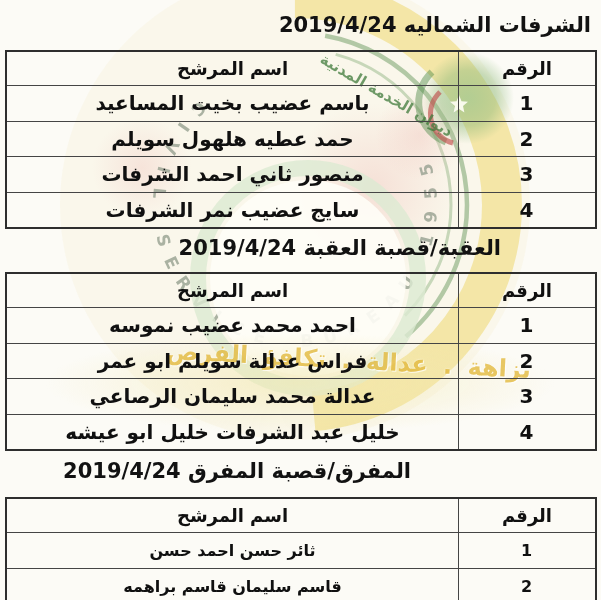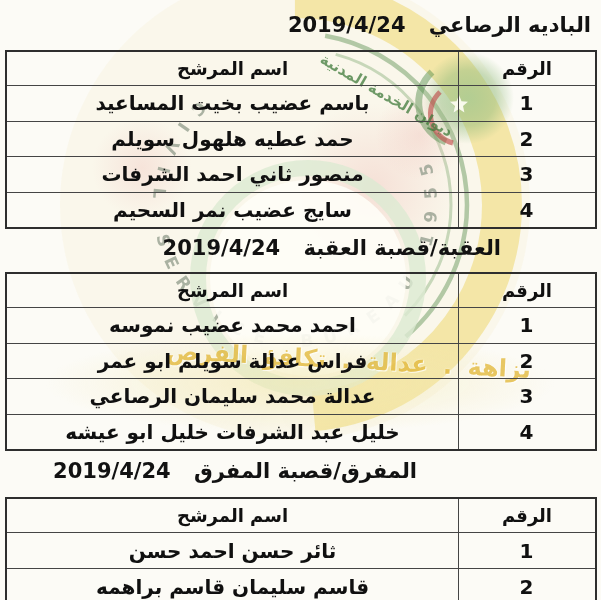--- a/index.html
+++ b/index.html
@@ -23,42 +23,42 @@
     transform:rotate(3deg);transform-origin:right center;
     font-size:24px;font-weight:bold;letter-spacing:.5px;word-spacing:7px;
     color:#e2b93e;opacity:.8;
     text-shadow:0 0 2px #fff,1px 1px 0 rgba(255,255,255,.85);
   }
   
   .title{
     position:absolute;z-index:1;direction:rtl;white-space:nowrap;
     font-size:21px;font-weight:bold;color:#121212;
   }
-  .title .date{direction:ltr;unicode-bidi:embed;display:inline-block;margin-right:16px;font-size:21px;}
+  .title .date{direction:ltr;unicode-bidi:embed;display:inline-block;font-size:21px;}
   .title-1{top:13px;right:10px;}
   .title-2{top:236px;right:100px;}
-  .title-3{top:459px;right:184px;}
+  .title-3{top:459px;right:190px;}
 
   table.cand{
     position:absolute;left:5px;width:592px;z-index:1;
     border-collapse:collapse;direction:rtl;table-layout:fixed;
     border:2px solid #2e2e2e;
   }
   .tbl-1{top:50px;}
   .tbl-2{top:272px;}
   .tbl-3{top:497px;}
   table.cand td{
     border:1px solid #454545;
     text-align:center;vertical-align:middle;
     font-weight:bold;color:#101010;overflow:hidden;padding:0;
   }
   td.no-col{width:136px;}
   tr.hdr td{height:33px;font-size:18px;}
   tr.r td{height:34.5px;font-size:20px;}
-  tr.r3 td{height:35px;font-size:20px;}
+  tr.r3 td{height:35px;font-size:16px;}
   td.num{font-size:23px;letter-spacing:1px;}
 </style>
 </head>
 <body>
 
 <div class="page">
 
   <svg class="wm-svg" width="601" height="600" viewBox="0 0 601 600">
     <defs>
       <radialGradient id="pg">
@@ -121,21 +121,21 @@
     <polygon points="459,95 461.5,101.2 468,101.8 463,106 464.4,112.4 459,108.9 453.6,112.4 455,106 450,101.8 456.5,101.2" fill="#fcfcf2" opacity=".95"></polygon>
 
     <ellipse cx="300" cy="383" rx="255" ry="50" fill="url(#yw)" opacity=".7"></ellipse>
   </svg>
 
   <div class="band-arabic">ديوان الخدمة المدنية</div>
 
   <div class="motto">نزاهة . عدالة . تكافؤ الفرص</div>
 
   <div class="title title-1">
-    <span>الباديه الرصاعي</span>
+    <span>الشرفات الشماليه</span>
     <span class="date">2019/4/24</span>
   </div>
 
   <table class="cand tbl-1">
     <tbody>
         <tr class="hdr">
       <td class="no-col">الرقم</td>
       <td>اسم المرشح</td>
     </tr>
     <tr class="r">
@@ -145,21 +145,21 @@
     <tr class="r">
       <td class="no-col num">2</td>
       <td>حمد عطيه هلهول سويلم</td>
     </tr>
     <tr class="r">
       <td class="no-col num">3</td>
       <td>منصور ثاني احمد الشرفات</td>
     </tr>
     <tr class="r">
       <td class="no-col num">4</td>
-      <td>سايج عضيب نمر السحيم</td>
+      <td>سايج عضيب نمر الشرفات</td>
     </tr>
   </tbody>
     </table>
 
   <div class="title title-2">
     <span>العقبة/قصبة العقبة</span>
     <span class="date">2019/4/24</span>
   </div>
 
   <table class="cand tbl-2">

